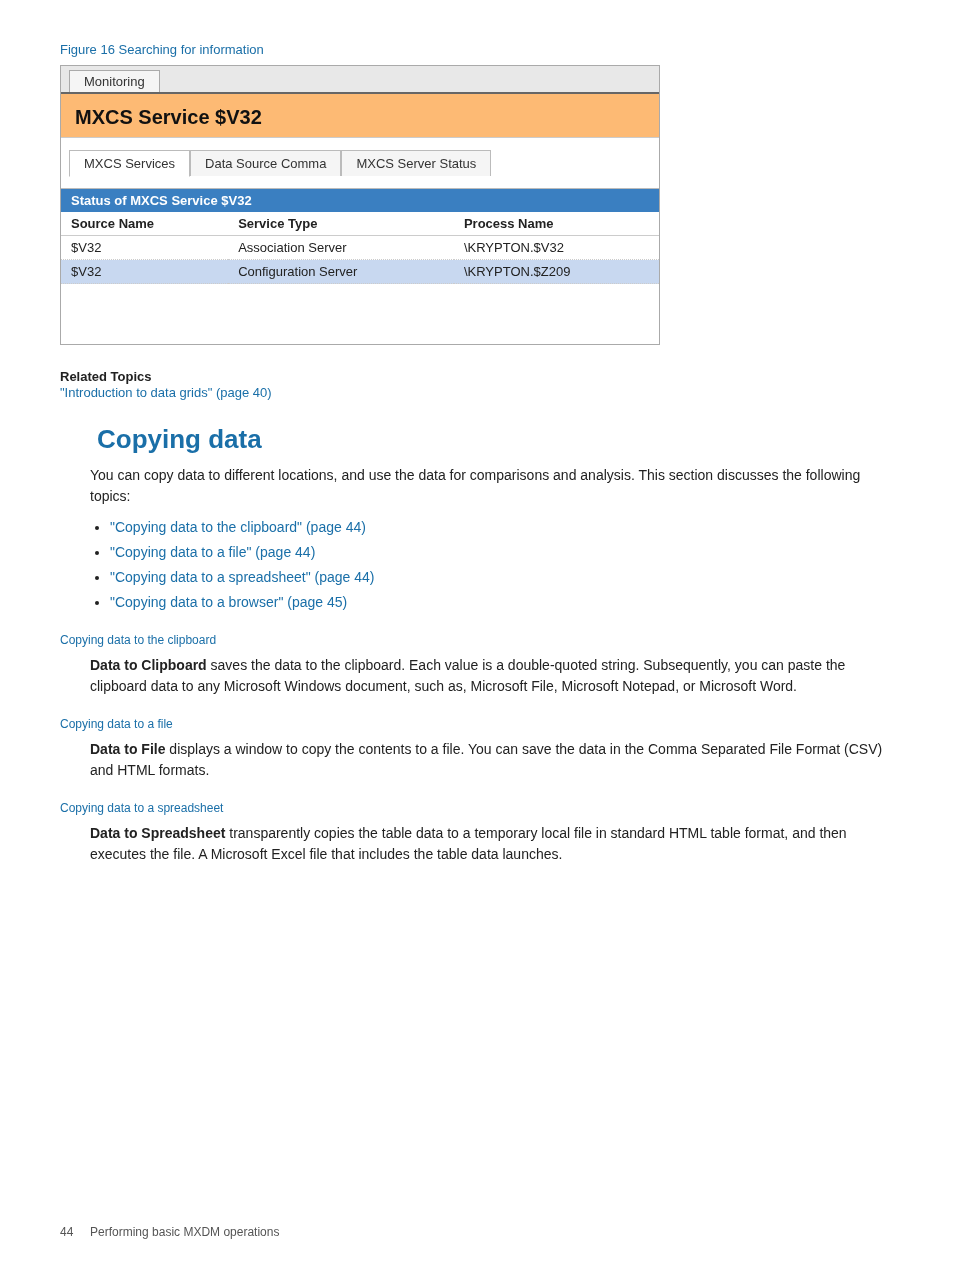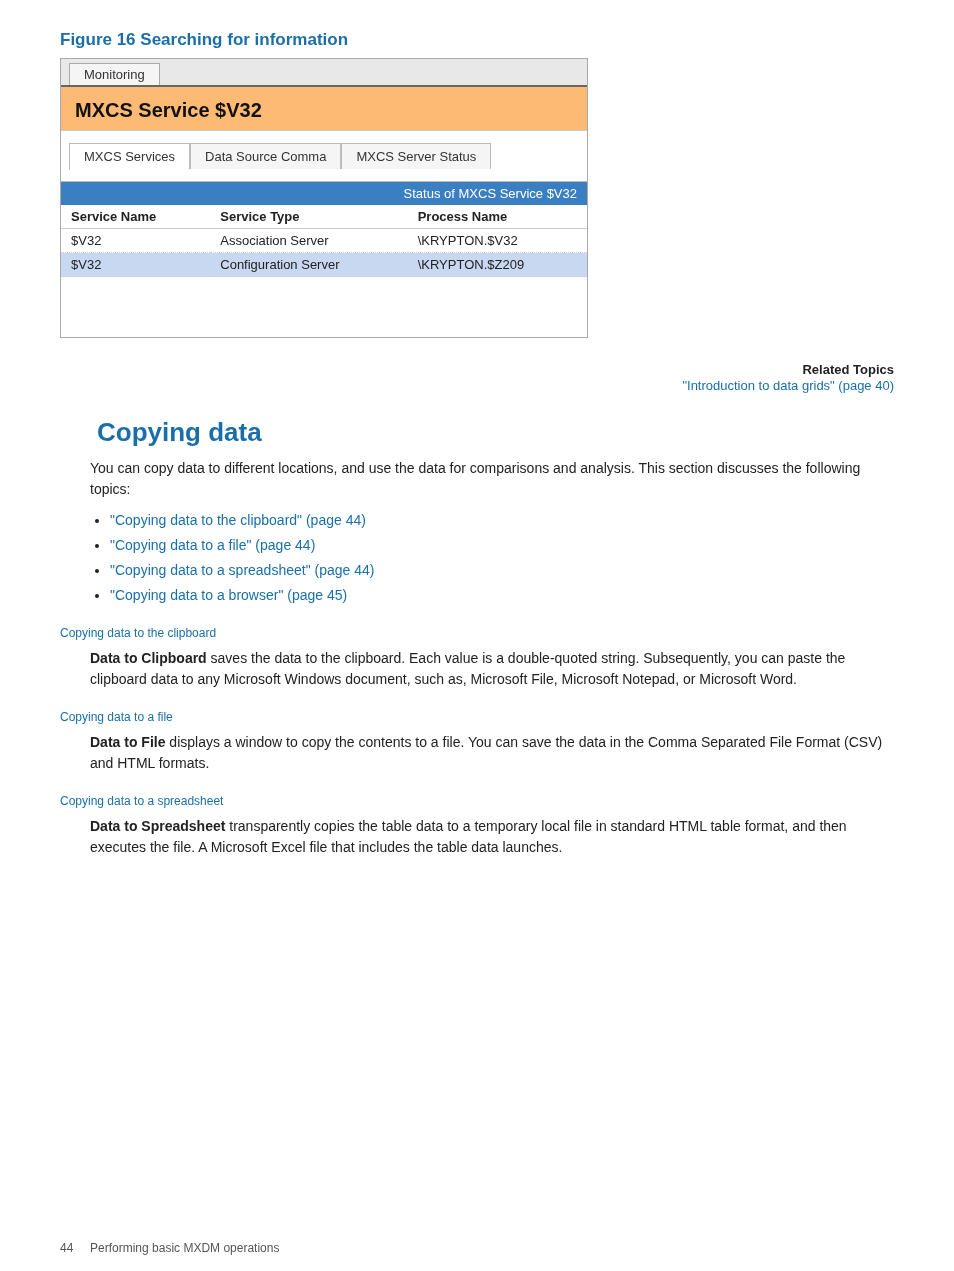--- a/index.html
+++ b/index.html
@@ -9,30 +9,31 @@
       font-size: 14px;
       color: #222;
       width: 954px;
       min-height: 1271px;
       padding: 30px 60px 40px 60px;
     }
 
     
     .figure-caption {
       color: #1a6fa8;
-      font-weight: bold;
-      font-size: 17px;
+      font-weight: normal;
+      font-size: 13px;
       margin-bottom: 8px;
+      margin-top: 12px;
     }
 
     
     .screenshot-box {
       border: 1px solid #aaa;
       background: #f0f0f0;
-      width: 528px;
+      width: 600px;
       margin-bottom: 20px;
     }
 
     .tab-bar {
       background: #e8e8e8;
       padding: 4px 0 0 8px;
       border-bottom: 2px solid #666;
       display: flex;
     }
     .tab {
@@ -75,24 +76,23 @@
     }
     .inner-tab.active {
       background: #fff;
       border-bottom: 1px solid #fff;
       margin-bottom: -1px;
     }
 
     .status-header {
       background: #3a7fc1;
       color: #fff;
-      font-weight: normal;
+      font-weight: bold;
       font-size: 13px;
       padding: 4px 10px;
-      text-align: right;
     }
 
     .data-table {
       width: 100%;
       border-collapse: collapse;
       font-size: 13px;
     }
     .data-table th {
       background: #fff;
       font-weight: bold;
@@ -132,21 +132,20 @@
 
     .empty-area {
       height: 60px;
       background: #fff;
     }
 
     
     .related-topics {
       margin-top: 24px;
       margin-bottom: 24px;
-      text-align: right;
     }
     .related-topics-title {
       font-weight: bold;
       font-size: 13px;
       color: #222;
     }
     .related-topics-link {
       color: #1a6fa8;
       font-size: 13px;
       text-decoration: none;
@@ -197,21 +196,21 @@
       font-weight: bold;
     }
 
     .section-block {
       margin-bottom: 20px;
     }
 
     
     .page-footer {
       position: fixed;
-      bottom: 16px;
+      bottom: 32px;
       left: 60px;
       font-size: 12px;
       color: #555;
     }
   </style>
 </head>
 <body>
 
 <div class="figure-caption">Figure 16 Searching for information</div>
 
@@ -228,21 +227,21 @@
       <div class="inner-tab active">MXCS Services</div>
       <div class="inner-tab">Data Source Comma</div>
       <div class="inner-tab">MXCS Server Status</div>
     </div>
     
     <div class="status-header">Status of MXCS Service $V32</div>
     
     <table class="data-table">
       <thead>
         <tr>
-          <th>Service Name</th>
+          <th>Source Name</th>
           <th>Service Type</th>
           <th>Process Name</th>
         </tr>
       </thead>
       <tbody>
         <tr class="normal">
           <td>$V32</td>
           <td>Association Server</td>
           <td>\KRYPTON.$V32</td>
         </tr>

